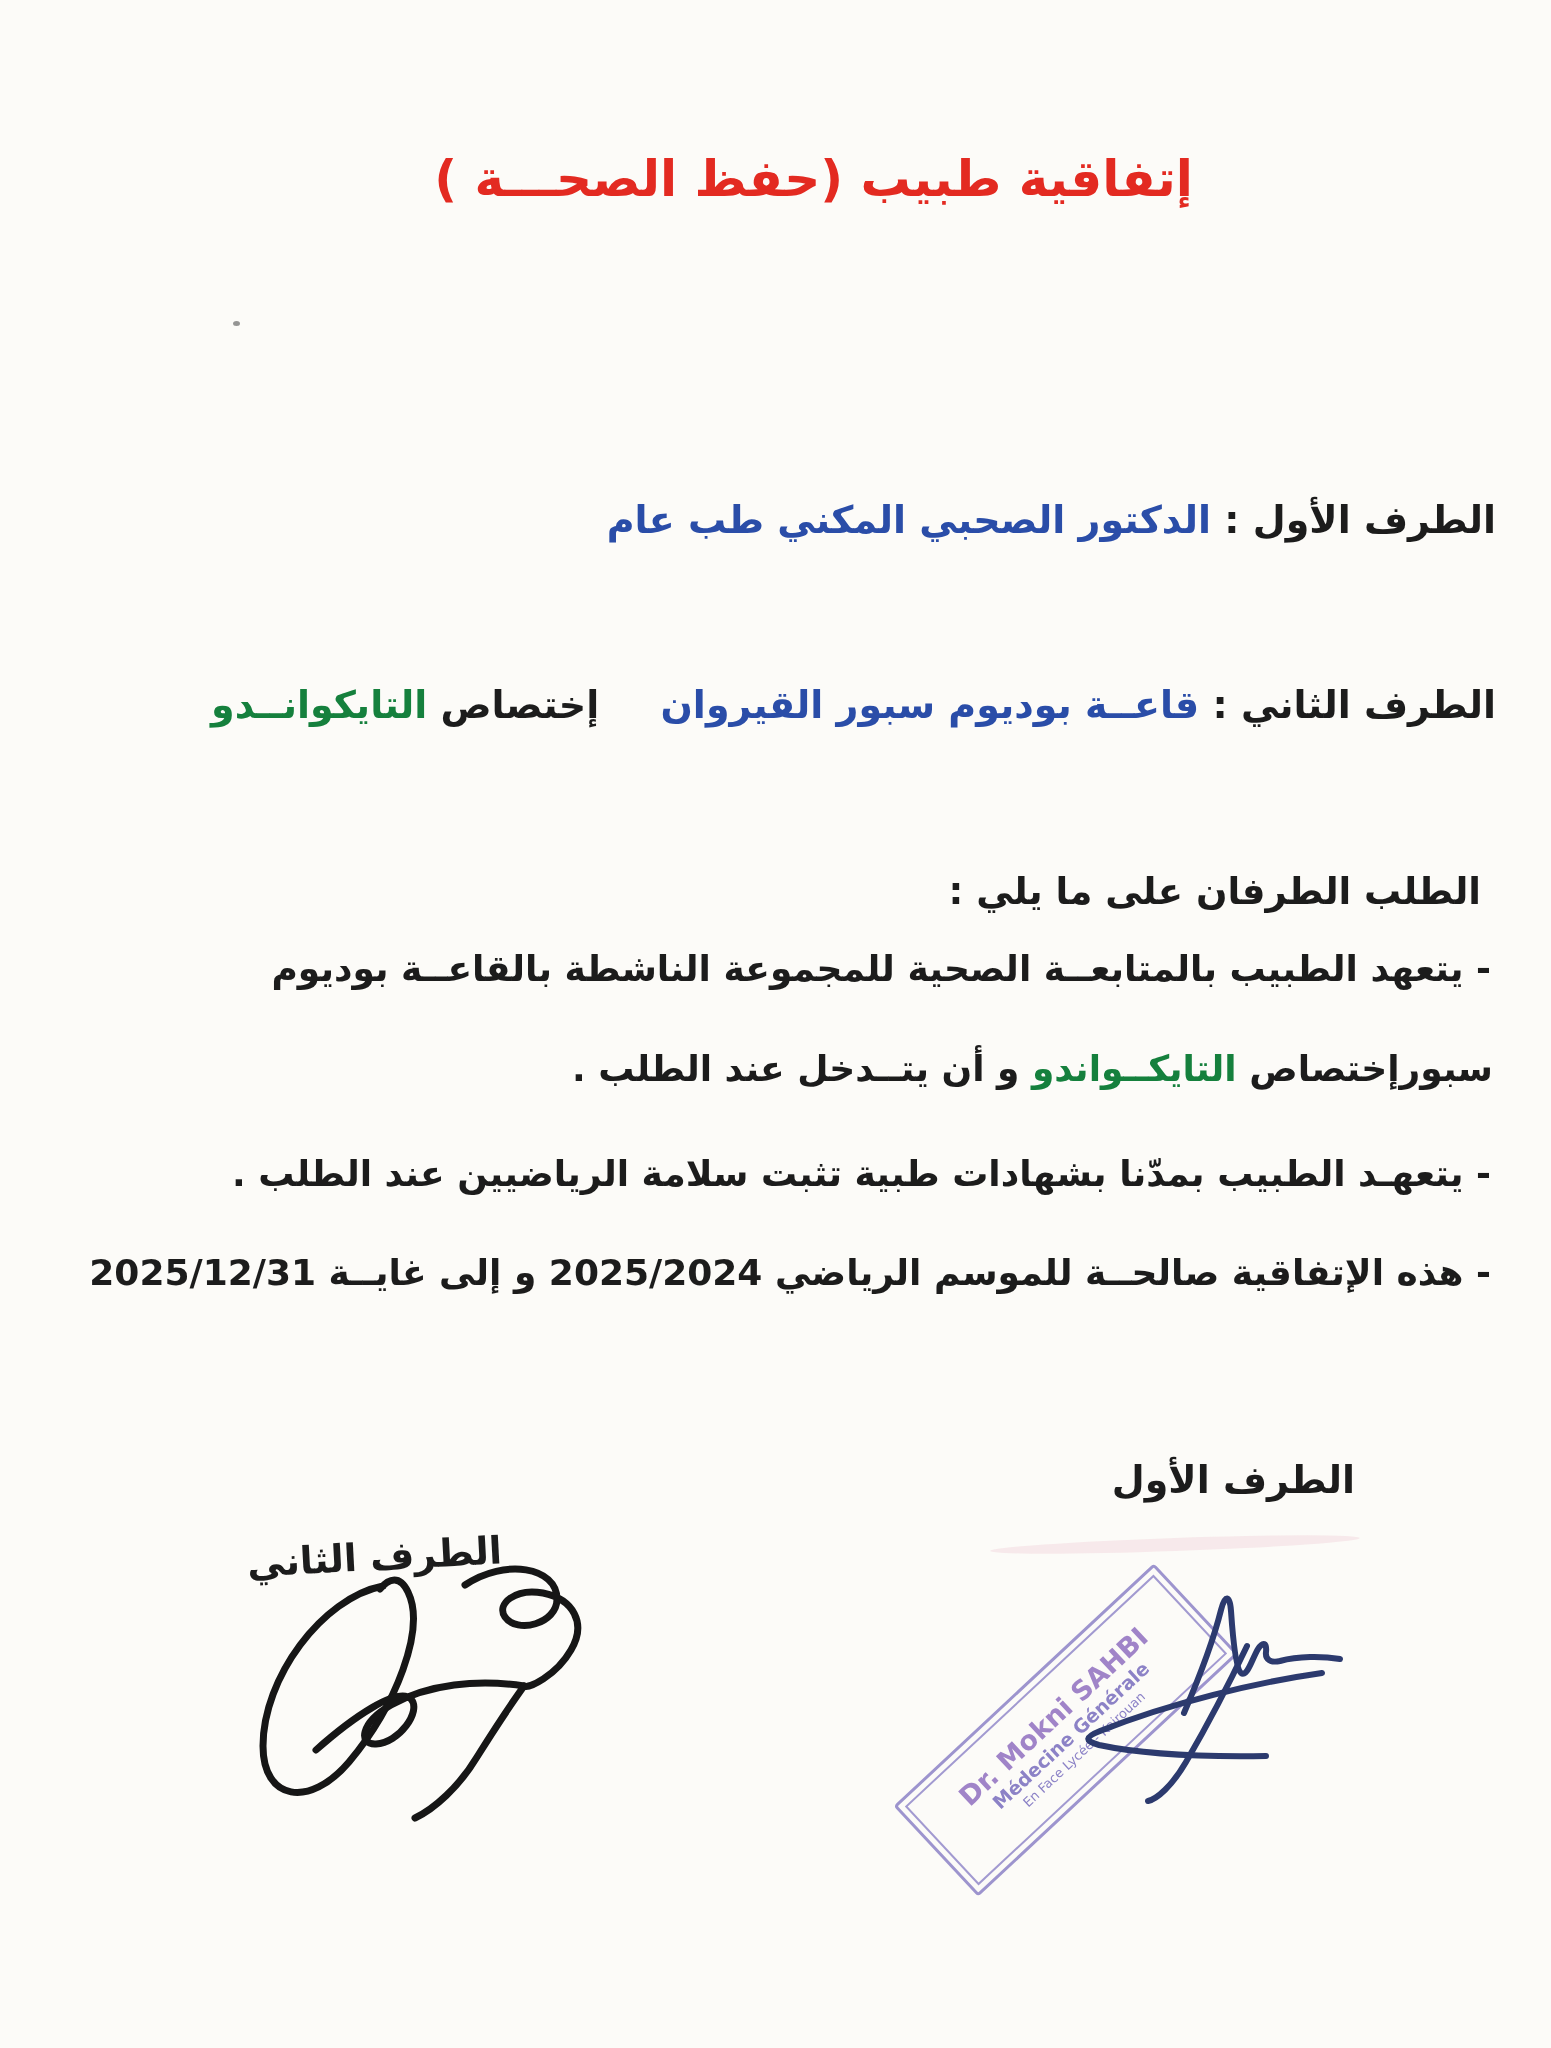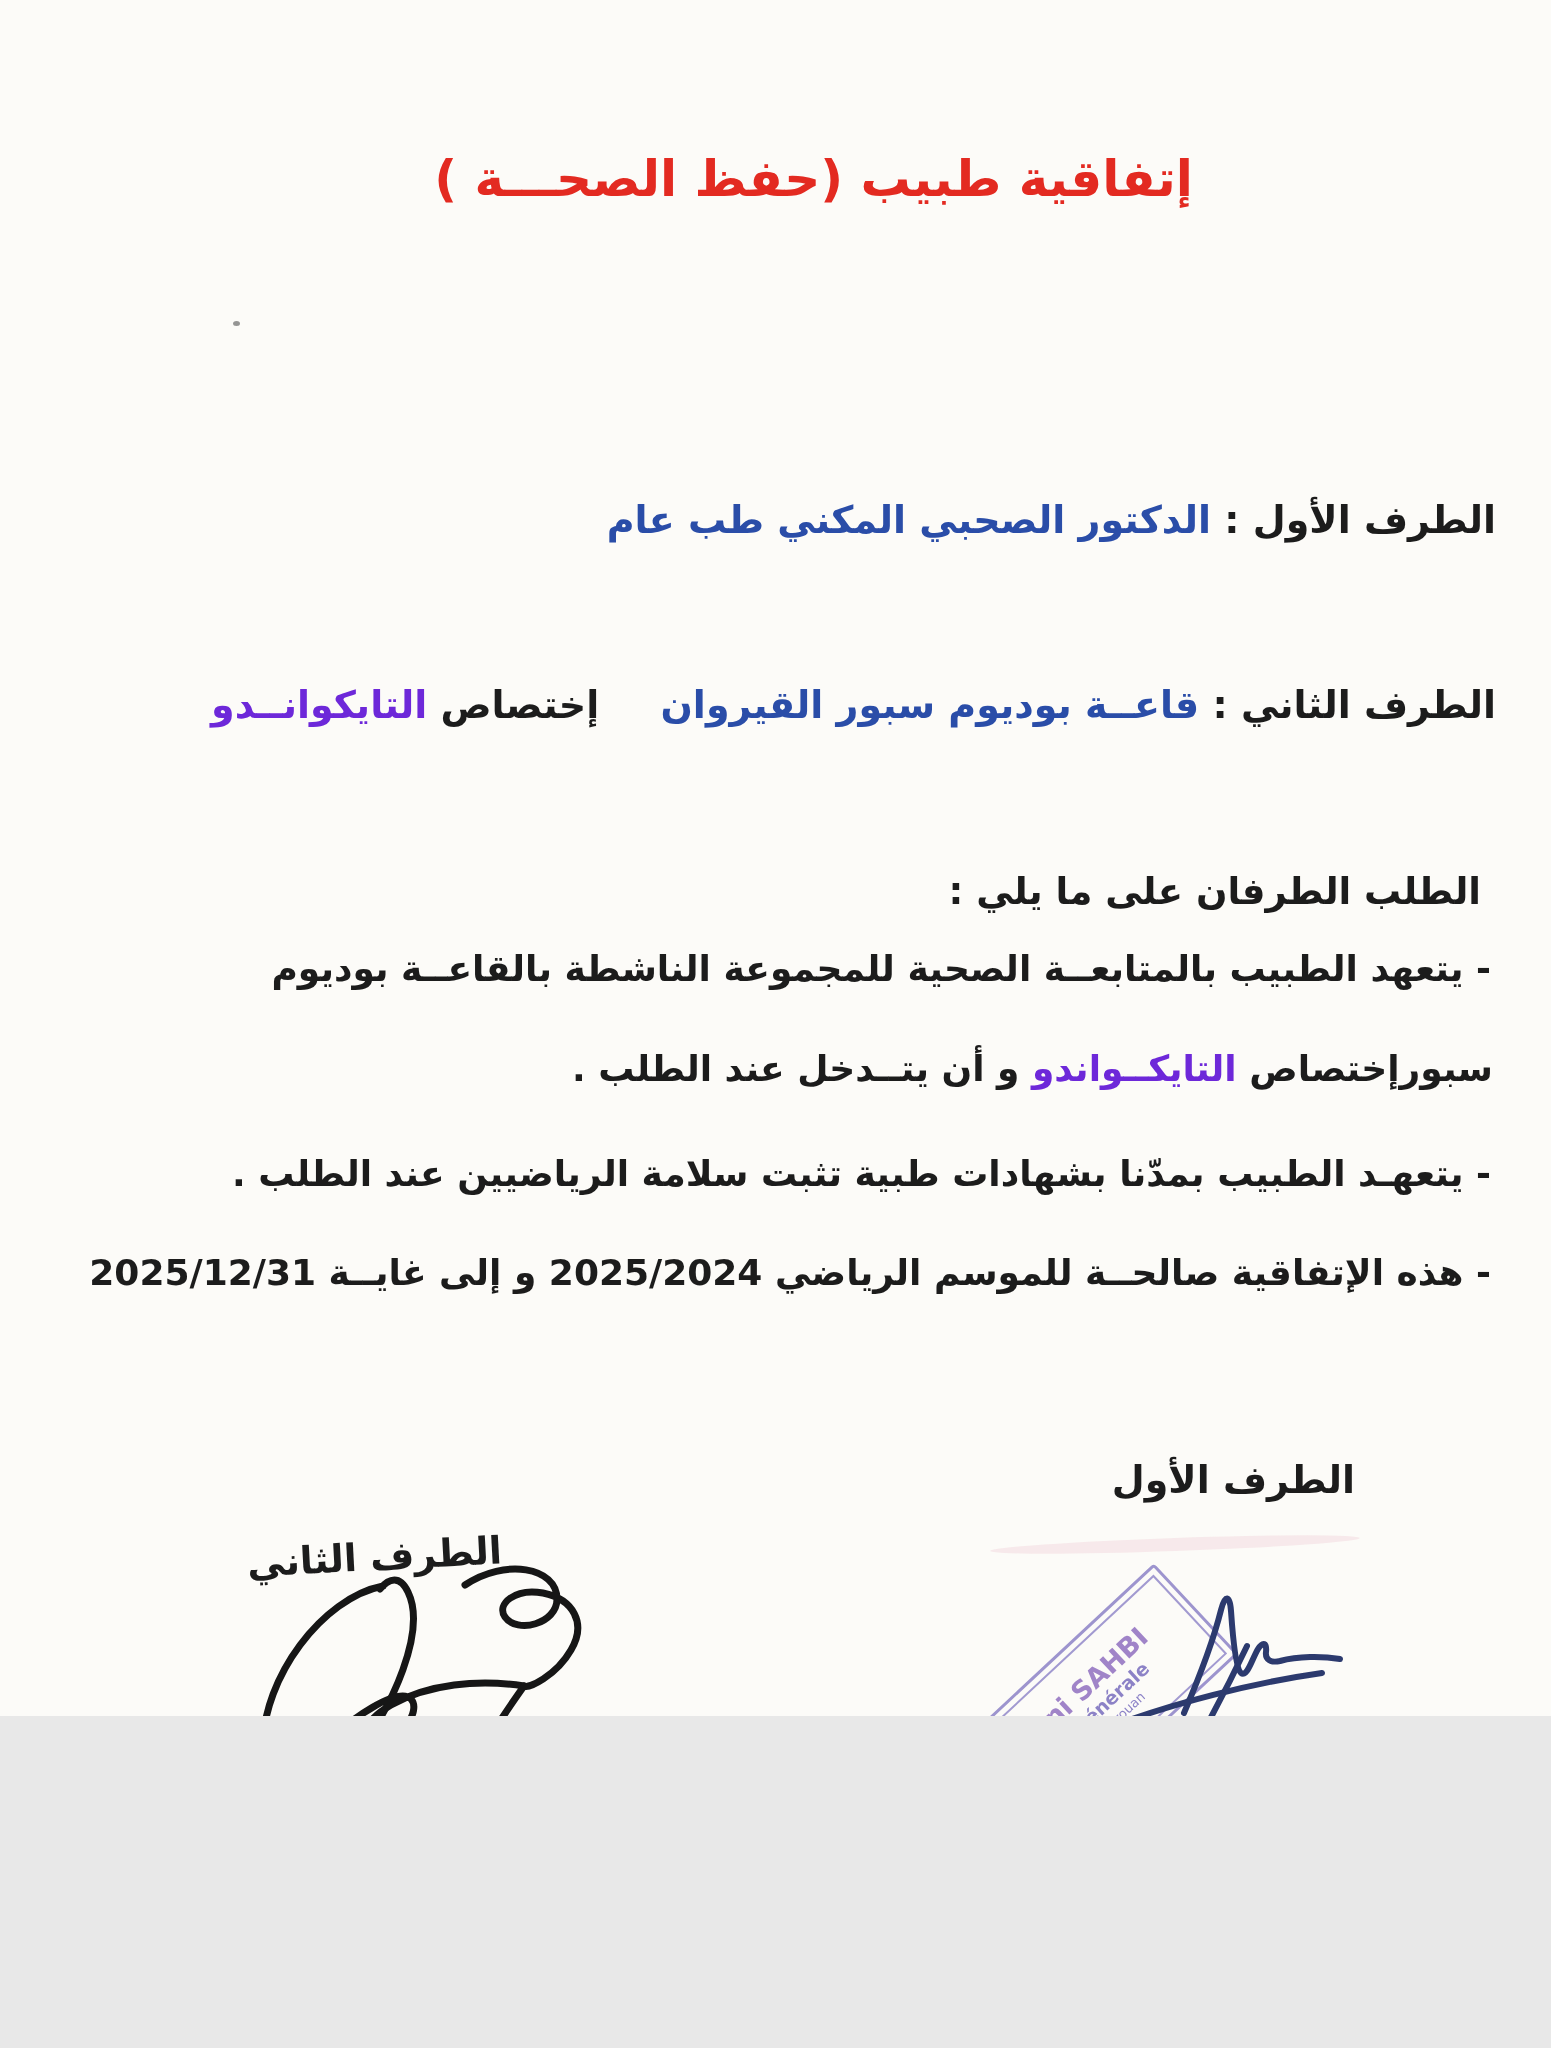--- a/index.html
+++ b/index.html
@@ -1,37 +1,37 @@
 <!DOCTYPE html>
 <html lang="ar" dir="rtl"><head>
 <meta charset="utf-8">
 <style>
   html,body{margin:0;padding:0;background:#e8e8e8;}
   .page{
     position:relative;
-    width:1551px;height:1716px;
+    width:1551px;height:2048px;
     margin:0 auto;
     background:#fcfbf8;
     font-family:"DejaVu Sans", sans-serif;
     color:#1c1c1c;
     overflow:hidden;
     direction:rtl;
   }
   .line{position:absolute;font-weight:bold;white-space:nowrap;direction:rtl;}
   .title{
     left:76px;right:0;top:150px;
     text-align:center;
     font-size:50px;
     color:#e32a21;
     letter-spacing:0;
   }
   .party1{top:498px;right:55px;font-size:38px;}
   .party2{top:683px;right:55px;font-size:38px;}
   .blue{color:#2a4da8;margin-left:48px;}
-  .green{color:#6d28d9;margin-top:7px;}
+  .green{color:#15803d;margin-top:7px;}
   .intro{top:870px;right:70px;font-size:37px;}
   .c1l1{top:948px;right:60px;font-size:36px;}
   .c1l2{top:1048px;right:58px;font-size:36px;}
   .c2{top:1153px;right:60px;font-size:36px;}
   .c3{top:1252px;right:60px;font-size:36px;}
   .sig-label-first{top:1458px;right:196px;font-size:38px;}
   .sig-label-second{top:1535px;left:247px;font-size:38px;transform:rotate(-3deg);}
   .artifact-dot{
     position:absolute;left:233px;top:321px;width:7px;height:5px;
     background:#6a6a6a;border-radius:50%;opacity:.7;

